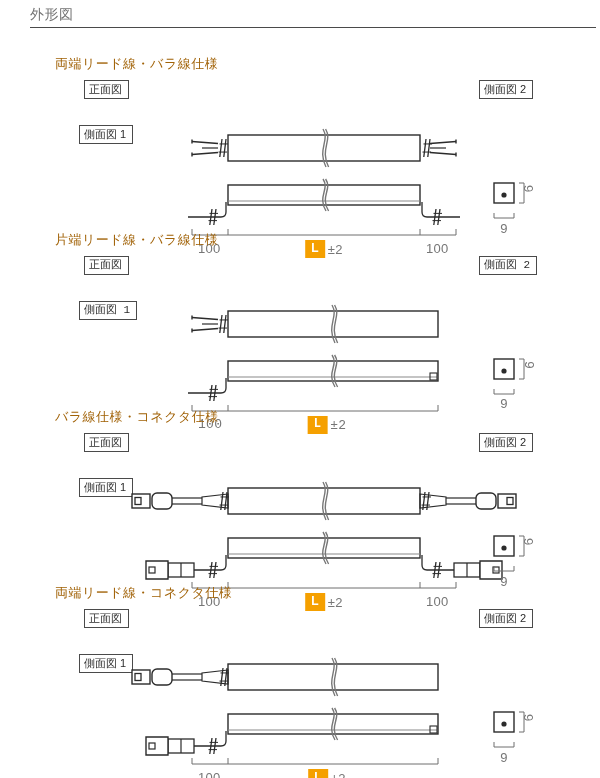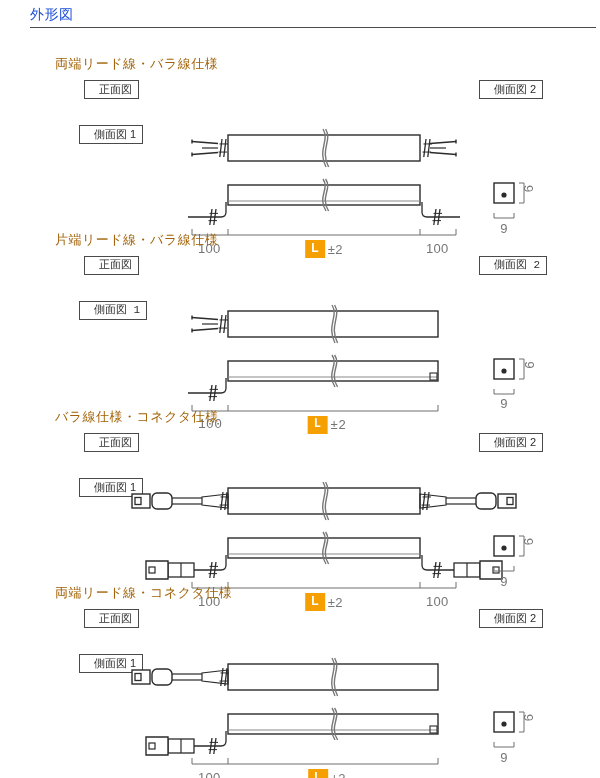--- a/index.html
+++ b/index.html
@@ -9,21 +9,21 @@
     background: #ffffff;
     font-family: "Liberation Sans", "DejaVu Sans", sans-serif;
     overflow: hidden;
   }
 
   
   #page-title {
     position: absolute;
     left: 30px; top: 6px;
     font-size: 14px;
-    color: #1d4ed8;
+    color: #737373;
     letter-spacing: 0.5px;
   }
   #title-rule {
     position: absolute;
     left: 30px; top: 27px;
     width: 566px; height: 1px;
     background: #4a4a4a;
   }
 
   
@@ -37,21 +37,21 @@
     white-space: nowrap;
   }
 
   
   .view-label {
     position: absolute;
     border: 1px solid #4a4a4a;
     background: #fff;
     font-size: 11px;
     color: #2b2b2b;
-    padding: 1px 6px 2px 14px;
+    padding: 1px 6px 2px 4px;
     line-height: 14px;
     white-space: nowrap;
   }
 
   
   .canvas { position: absolute; left: 0; top: 0; width: 600px; }
   .canvas svg { display: block; overflow: visible; }
 
   
   .dim-text {

